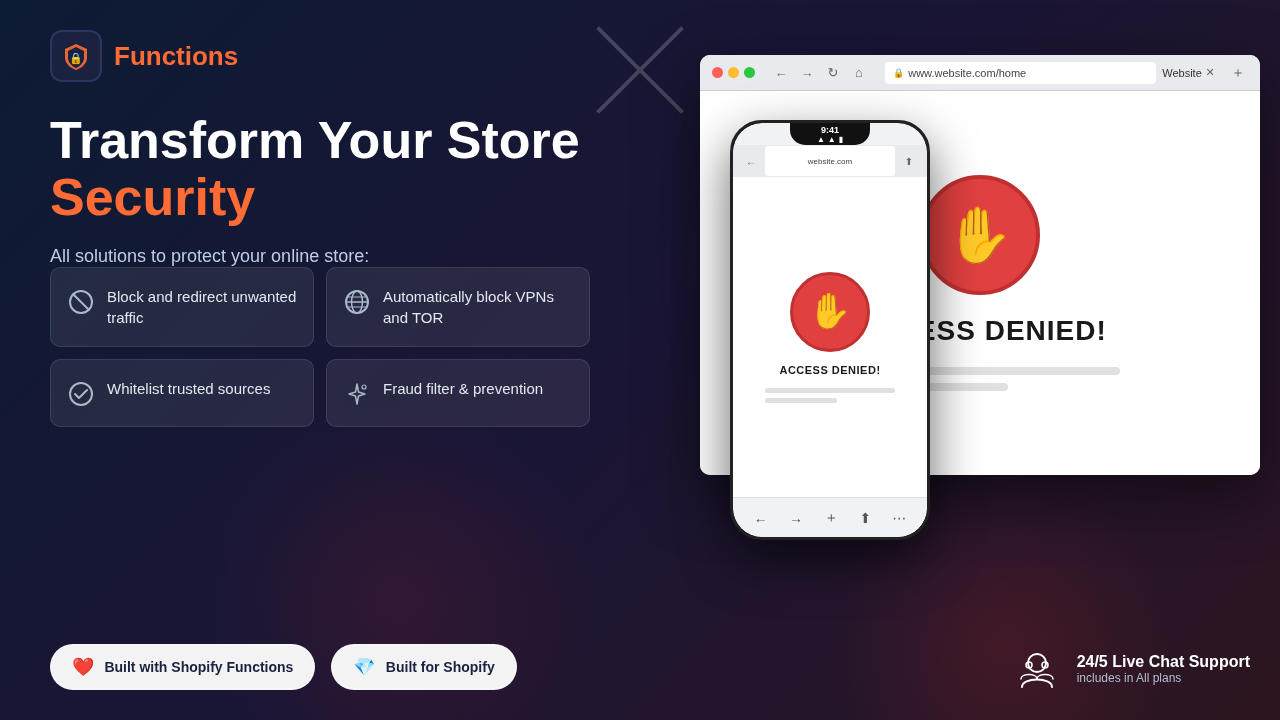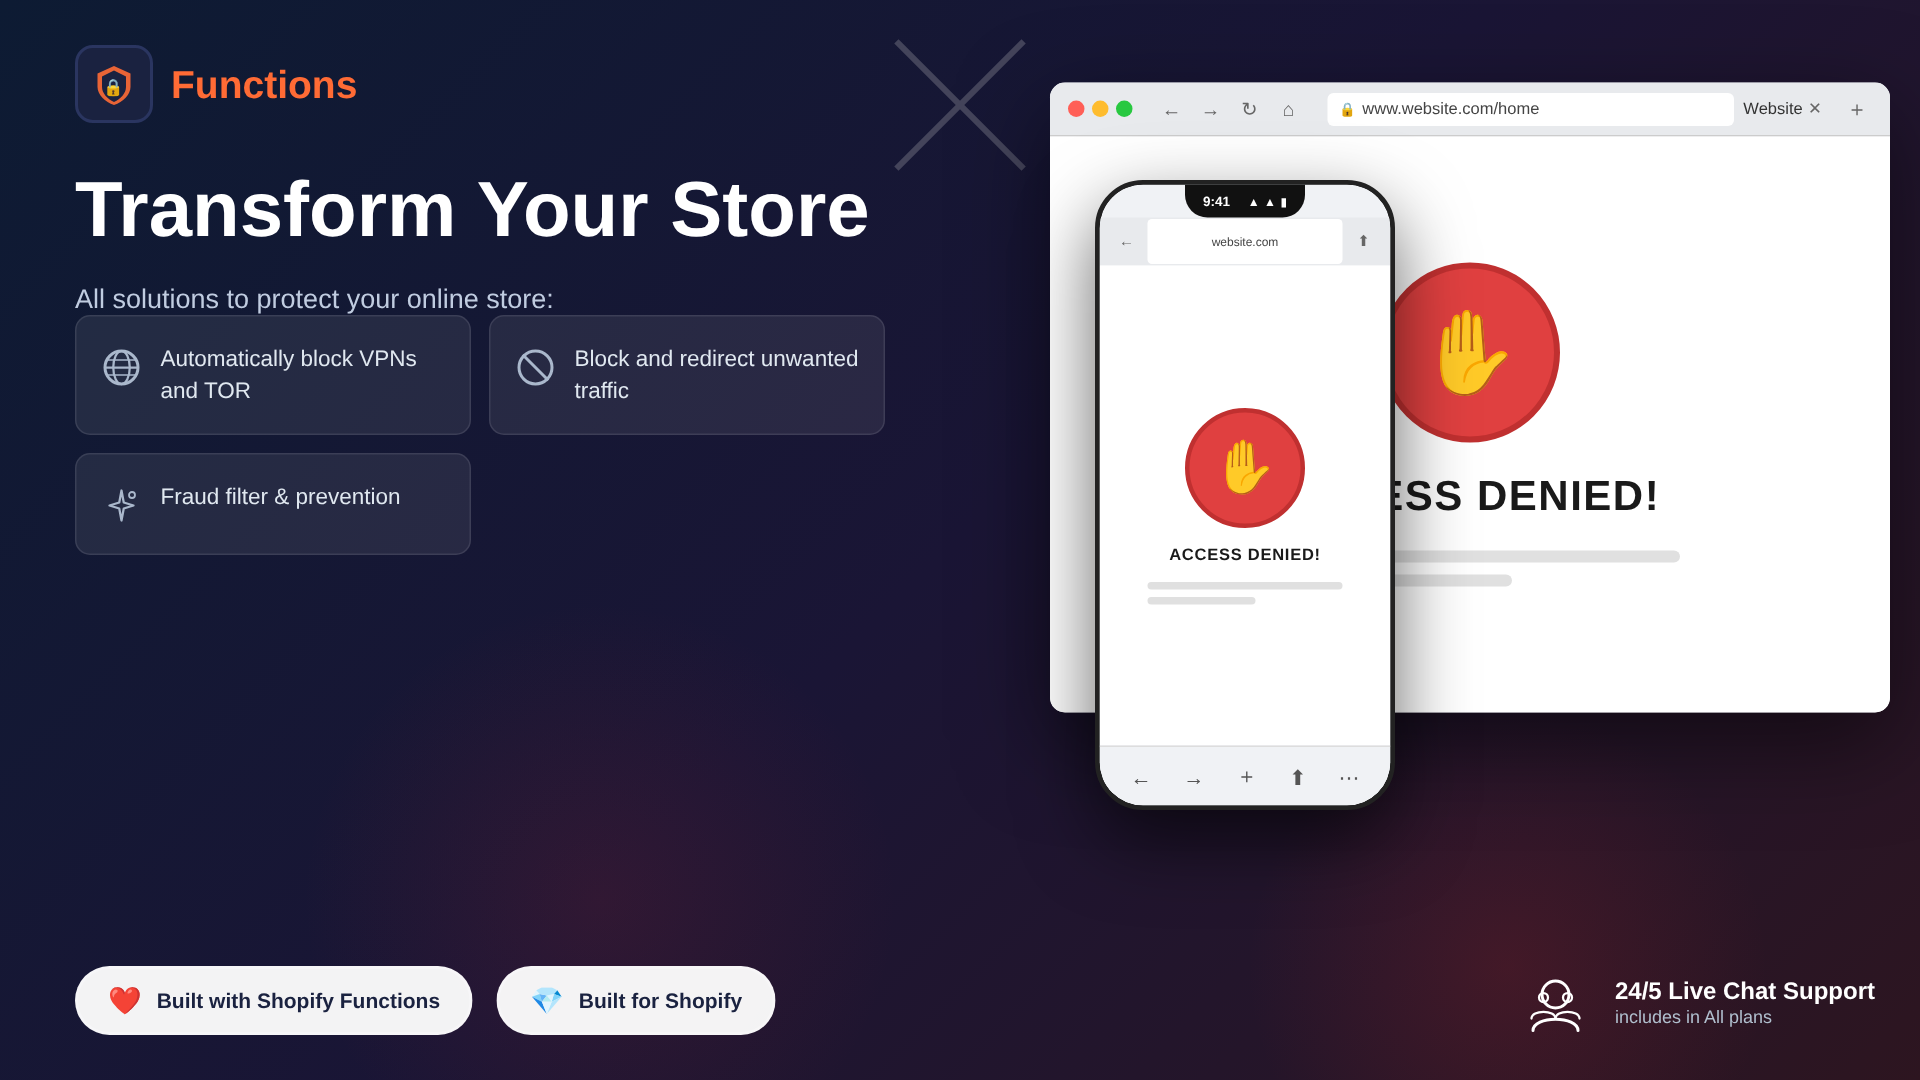--- a/index.html
+++ b/index.html
@@ -316,20 +316,21 @@
       transform: translateX(-50%);
       width: 80px;
       height: 22px;
       background: #111;
       border-radius: 0 0 15px 15px;
       z-index: 10;
       display: flex;
       align-items: center;
       justify-content: space-between;
       padding: 2px 12px;
+      flex-direction: column;
     }
     .phone-time {
       font-size: 9px;
       color: white;
       font-weight: 700;
     }
     .phone-status {
       display: flex;
       gap: 3px;
       align-items: center;
@@ -475,45 +476,53 @@
           <path d="M15 3 L26 8 L26 17 C26 22 21 27 15 29 C9 27 4 22 4 17 L4 8 Z" fill="#ff6b35" opacity="0.9"></path>
           <path d="M15 6 L23 10 L23 17 C23 21 19.5 25 15 27 C10.5 25 7 21 7 17 L7 10 Z" fill="#1a2240"></path>
           <text x="15" y="21" font-size="11" font-weight="bold" fill="#ff6b35" text-anchor="middle">🔒</text>
         </svg>
       </div>
       <span class="logo-text">Functions</span>
     </div>
 
     <div class="headline">
       <div class="headline-line1">Transform Your Store</div>
+      <div class="headline-line2">Security</div>
     </div>
 
     <div class="subtitle">All solutions to protect your online store:</div>
 
     <div class="features-grid">
+
+      <div class="feature-card">
+        <svg class="feature-icon" viewBox="0 0 28 28" fill="none">
+          <circle cx="14" cy="14" r="11" stroke="#aab8cc" stroke-width="2" fill="none"></circle>
+          <line x1="5.5" y1="5.5" x2="22.5" y2="22.5" stroke="#aab8cc" stroke-width="2"></line>
+        </svg>
+        <span class="feature-text">Block and redirect unwanted traffic</span>
+      </div>
 
       <div class="feature-card">
         <svg class="feature-icon" viewBox="0 0 28 28" fill="none">
           <circle cx="14" cy="14" r="11" stroke="#aab8cc" stroke-width="2" fill="none"></circle>
           <ellipse cx="14" cy="14" rx="5.5" ry="11" stroke="#aab8cc" stroke-width="1.5" fill="none"></ellipse>
           <line x1="3" y1="14" x2="25" y2="14" stroke="#aab8cc" stroke-width="1.5"></line>
           <line x1="5" y1="9" x2="23" y2="9" stroke="#aab8cc" stroke-width="1"></line>
           <line x1="5" y1="19" x2="23" y2="19" stroke="#aab8cc" stroke-width="1"></line>
         </svg>
         <span class="feature-text">Automatically block VPNs and TOR</span>
       </div>
 
       <div class="feature-card">
         <svg class="feature-icon" viewBox="0 0 28 28" fill="none">
           <circle cx="14" cy="14" r="11" stroke="#aab8cc" stroke-width="2" fill="none"></circle>
-          <line x1="5.5" y1="5.5" x2="22.5" y2="22.5" stroke="#aab8cc" stroke-width="2"></line>
+          <polyline points="8,14 12,18 20,10" stroke="#aab8cc" stroke-width="2" stroke-linecap="round" stroke-linejoin="round" fill="none"></polyline>
         </svg>
-        <span class="feature-text">Block and redirect unwanted traffic</span>
-      </div>
-
+        <span class="feature-text">Whitelist trusted sources</span>
+      </div>
 
       <div class="feature-card">
         <svg class="feature-icon" viewBox="0 0 28 28" fill="none">
           <path d="M14 4 L15.5 12 L22 14 L15.5 16 L14 24 L12.5 16 L6 14 L12.5 12 Z" stroke="#aab8cc" stroke-width="1.5" fill="none" stroke-linejoin="round"></path>
           <circle cx="21" cy="7" r="2" stroke="#aab8cc" stroke-width="1.2" fill="none"></circle>
         </svg>
         <span class="feature-text">Fraud filter &amp; prevention</span>
       </div>
     </div>
 

